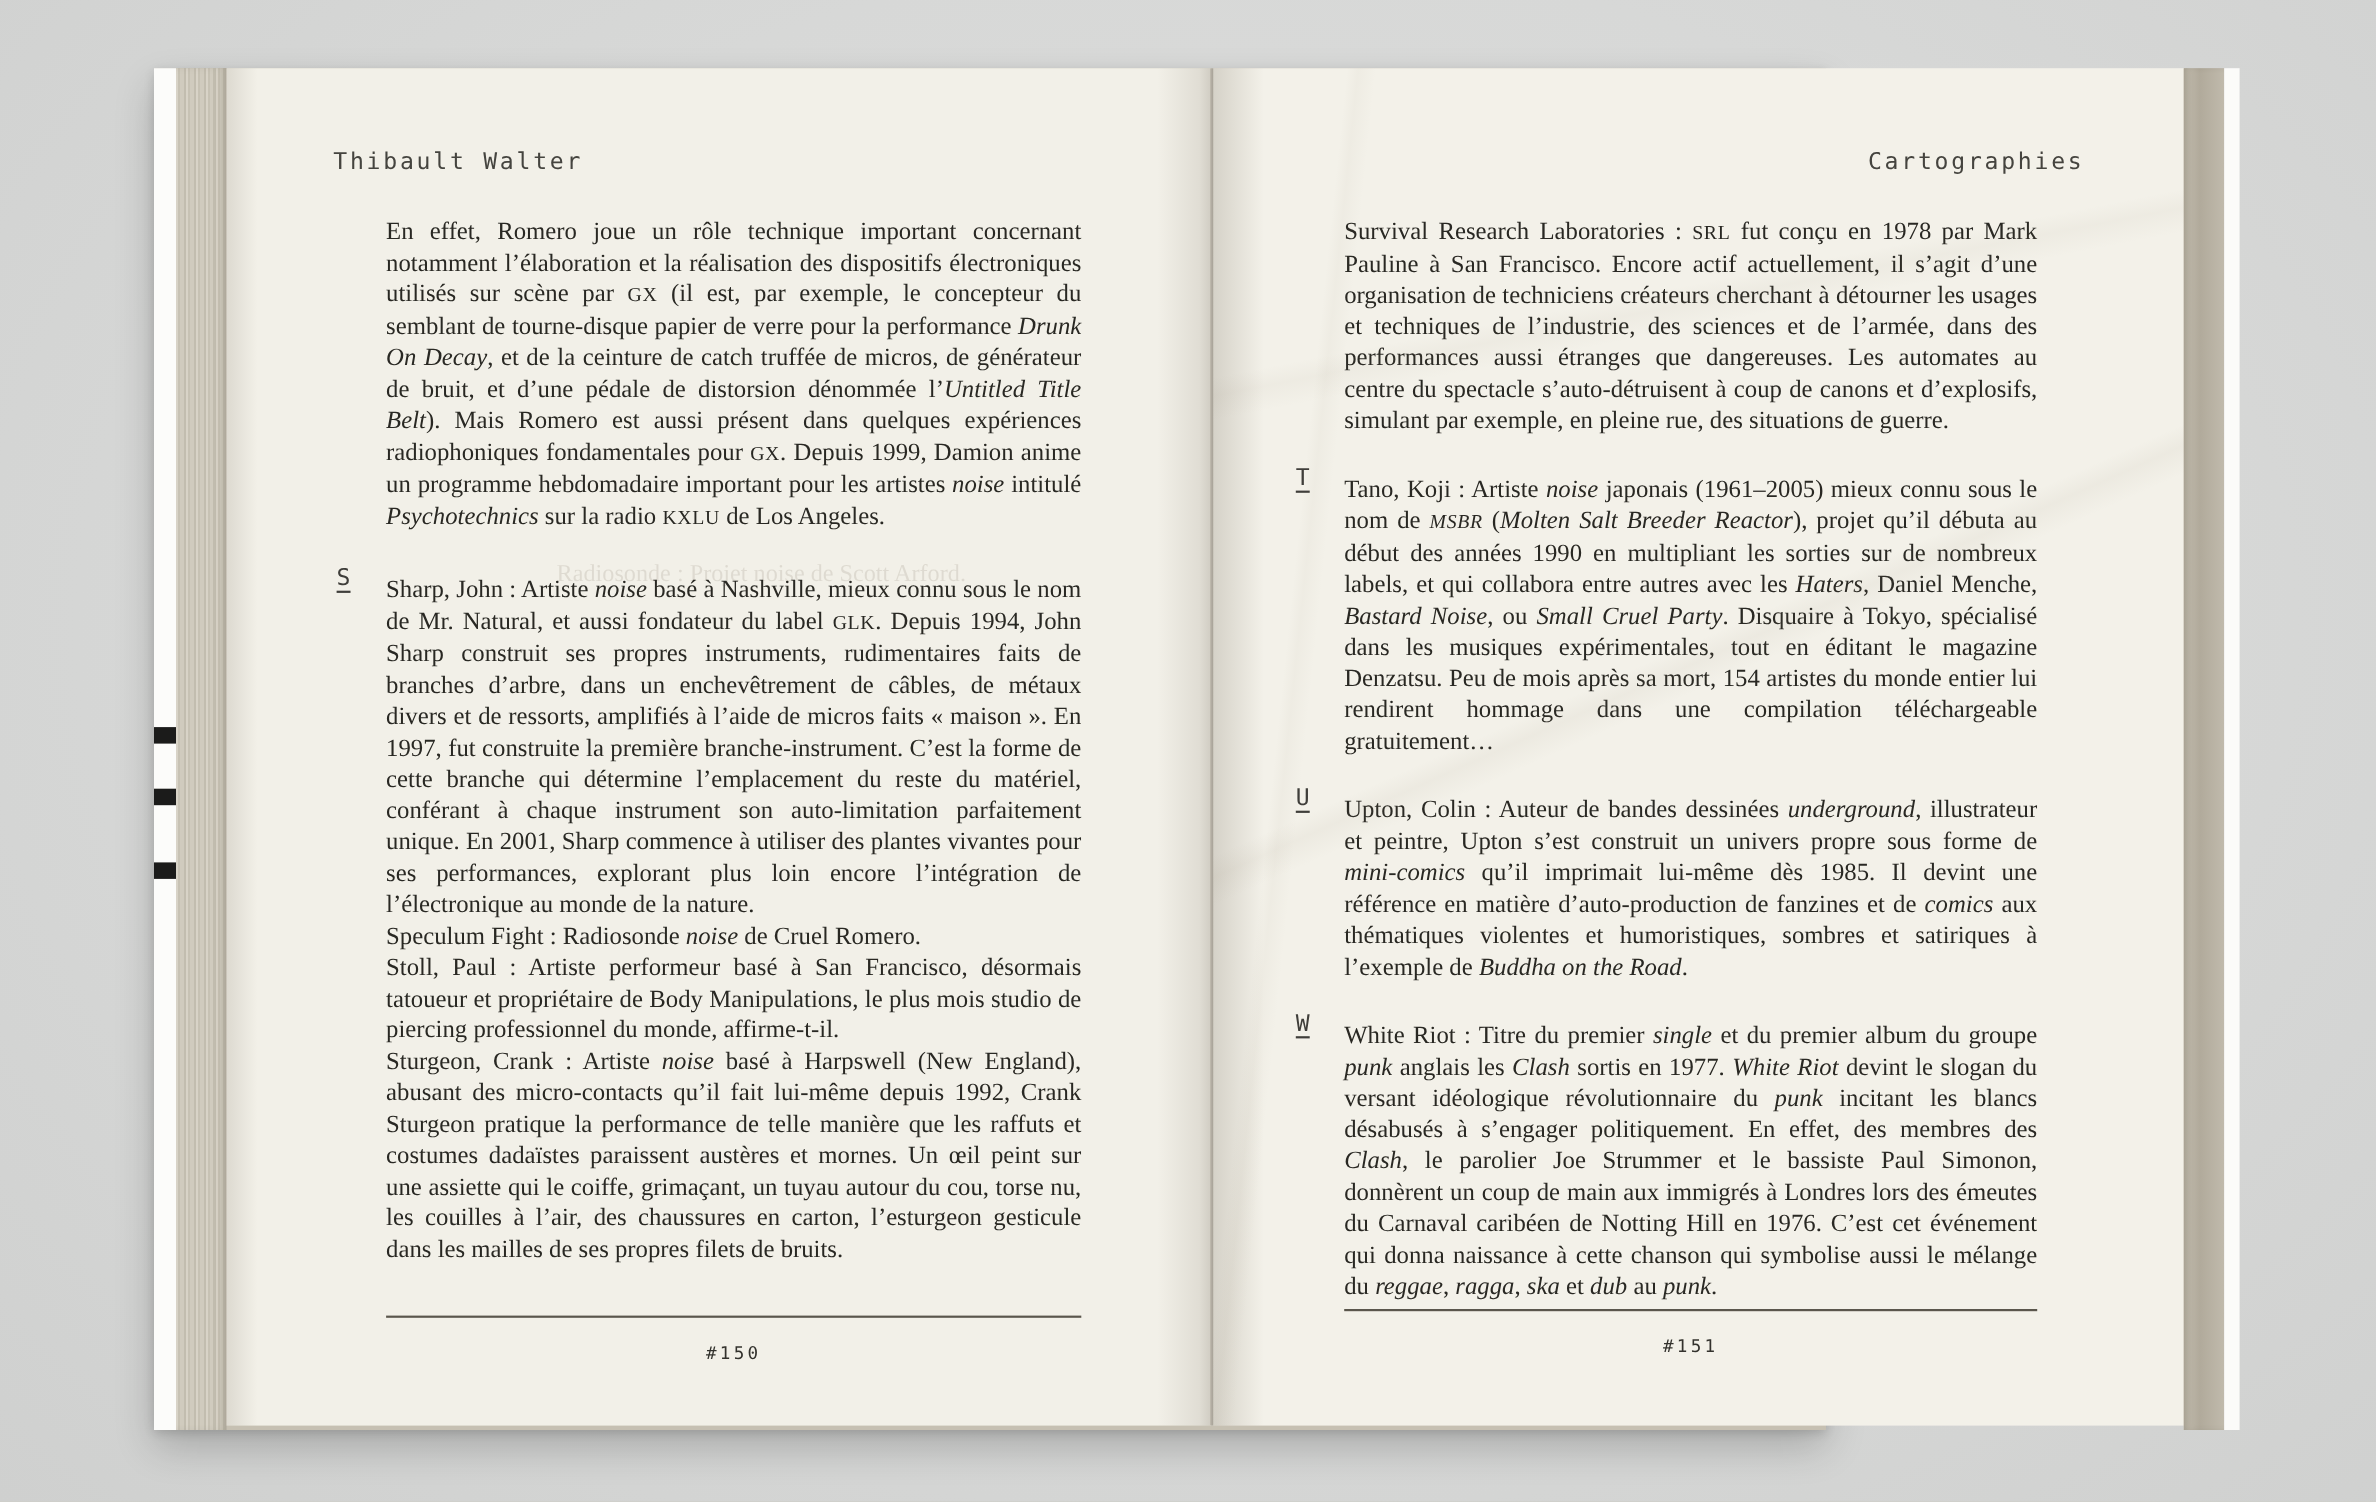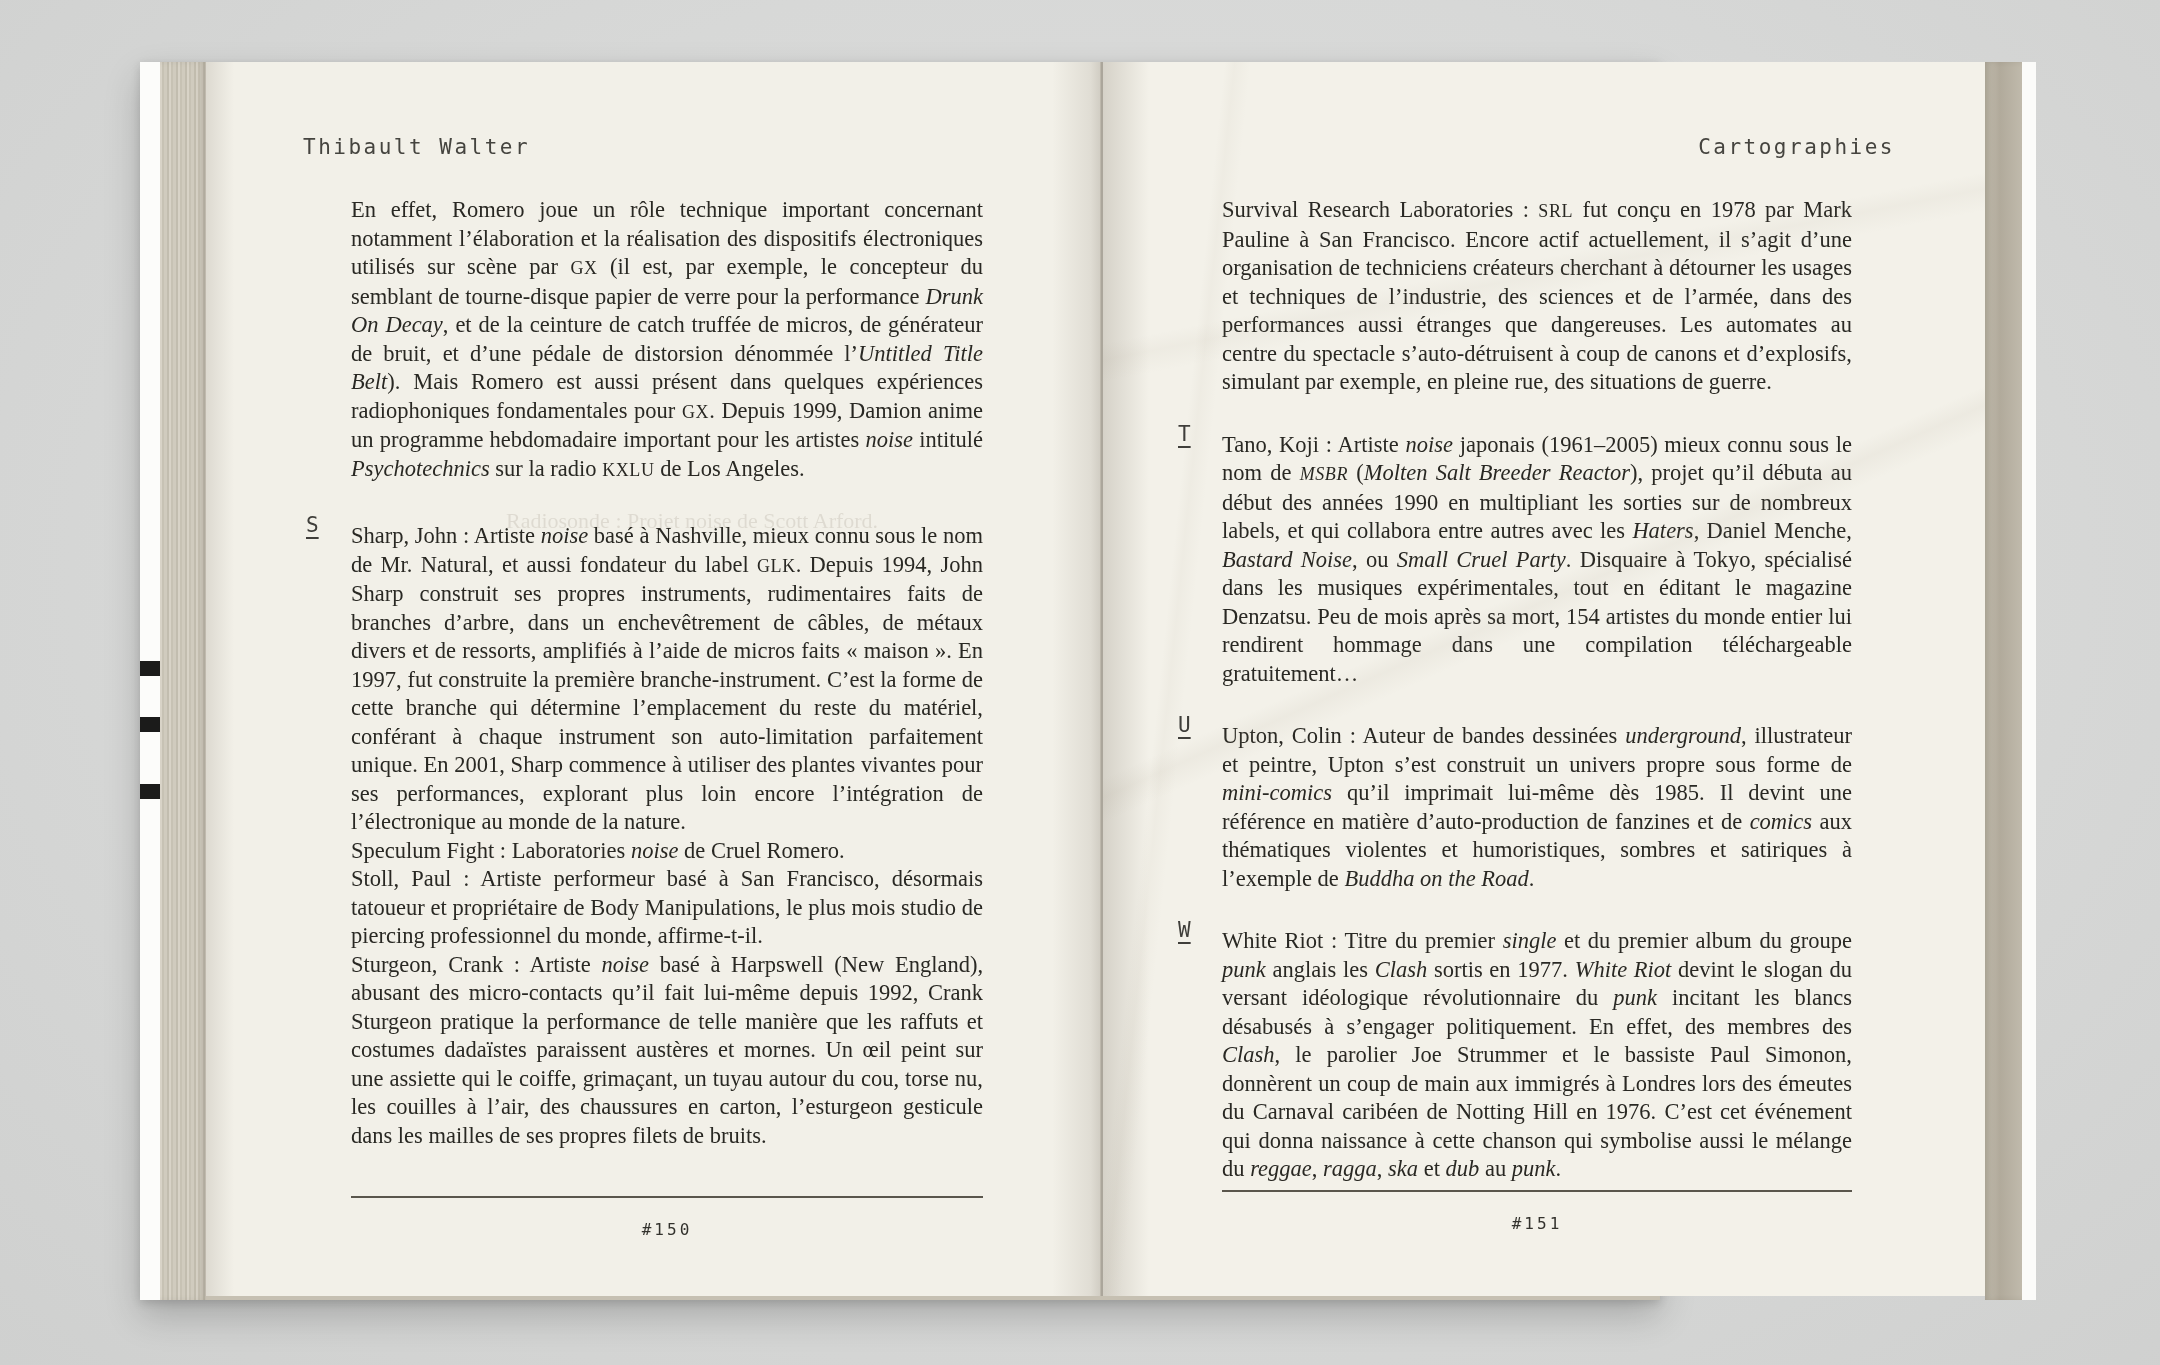--- a/index.html
+++ b/index.html
@@ -86,21 +86,21 @@
     <div class="page page-left">
       <div class="running-header">Thibault Walter</div>
 
       <div class="ghost ghost-1">Radiosonde : Projet noise de Scott Arford.</div>
 
       <div class="margin-letter" style="top: 451px;">S</div>
 
       <div class="textcol">
         <p class="entry"><span>En effet, Romero joue un rôle technique important concernant notamment l’élaboration et la réalisation des dispositifs électroniques utilisés sur scène par </span><span class="seg-sc">GX</span><span> (il est, par exemple, le concepteur du semblant de tourne-disque papier de verre pour la performance </span><span class="seg-i">Drunk On Decay</span><span>, et de la ceinture de catch truffée de micros, de générateur de bruit, et d’une pédale de distorsion dénommée l’</span><span class="seg-i">Untitled Title Belt</span><span>). Mais Romero est aussi présent dans quelques expériences radiophoniques fondamentales pour </span><span class="seg-sc">GX</span><span>. Depuis 1999, Damion anime un programme hebdomadaire important pour les artistes </span><span class="seg-i">noise</span><span> intitulé </span><span class="seg-i">Psychotechnics</span><span> sur la radio </span><span class="seg-sc">KXLU</span><span> de Los Angeles.</span></p>
         <p class="entry gap"><span class="seg-hw">Sharp, John</span><span> : Artiste </span><span class="seg-i">noise</span><span> basé à Nashville, mieux connu sous le nom de Mr. Natural, et aussi fondateur du label </span><span class="seg-sc">GLK</span><span>. Depuis 1994, John Sharp construit ses propres instruments, rudimentaires faits de branches d’arbre, dans un enchevêtrement de câbles, de métaux divers et de ressorts, amplifiés à l’aide de micros faits « maison ». En 1997, fut construite la première branche-instrument. C’est la forme de cette branche qui détermine l’emplacement du reste du matériel, conférant à chaque instrument son auto-limitation parfaitement unique. En 2001, Sharp commence à utiliser des plantes vivantes pour ses performances, explorant plus loin encore l’intégration de l’électronique au monde de la nature.</span></p>
-        <p class="entry"><span class="seg-hw">Speculum Fight</span><span> : Laboratories </span><span class="seg-i">noise</span><span> de Cruel Romero.</span></p>
+        <p class="entry"><span class="seg-hw">Speculum Fight</span><span> : Radiosonde </span><span class="seg-i">noise</span><span> de Cruel Romero.</span></p>
         <p class="entry"><span class="seg-hw">Stoll, Paul</span><span> : Artiste performeur basé à San Francisco, désormais tatoueur et propriétaire de Body Manipulations, le plus mois studio de piercing professionnel du monde, affirme-t-il.</span></p>
         <p class="entry"><span class="seg-hw">Sturgeon, Crank</span><span> : Artiste </span><span class="seg-i">noise</span><span> basé à Harpswell (New England), abusant des micro-contacts qu’il fait lui-même depuis 1992, Crank Sturgeon pratique la performance de telle manière que les raffuts et costumes dadaïstes paraissent austères et mornes. Un œil peint sur une assiette qui le coiffe, grimaçant, un tuyau autour du cou, torse nu, les couilles à l’air, des chaussures en carton, l’esturgeon gesticule dans les mailles de ses propres filets de bruits.</span></p>
       </div>
 
       <div class="footer-rule"></div>
       <div class="page-number">#150</div>
     </div>
 
     <div class="page page-right">
       <div class="running-header">Cartographies</div>

